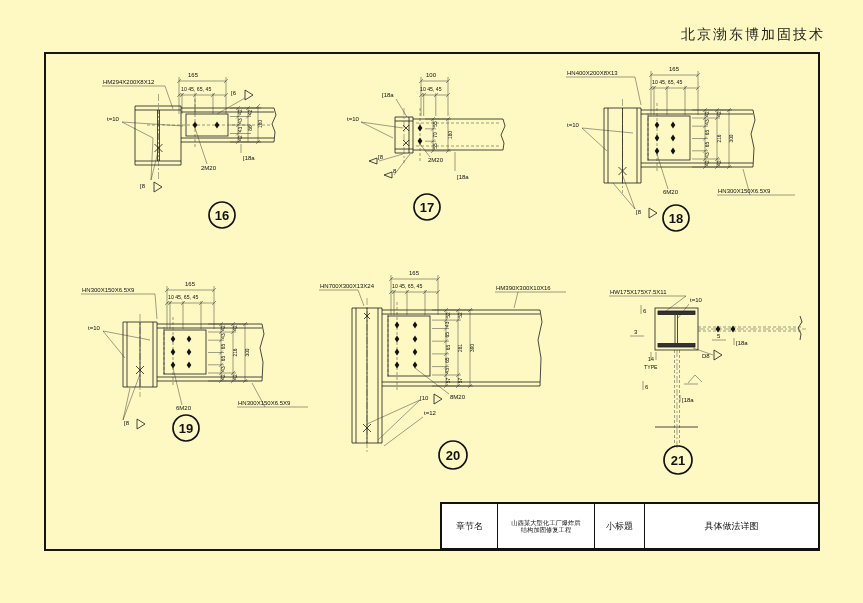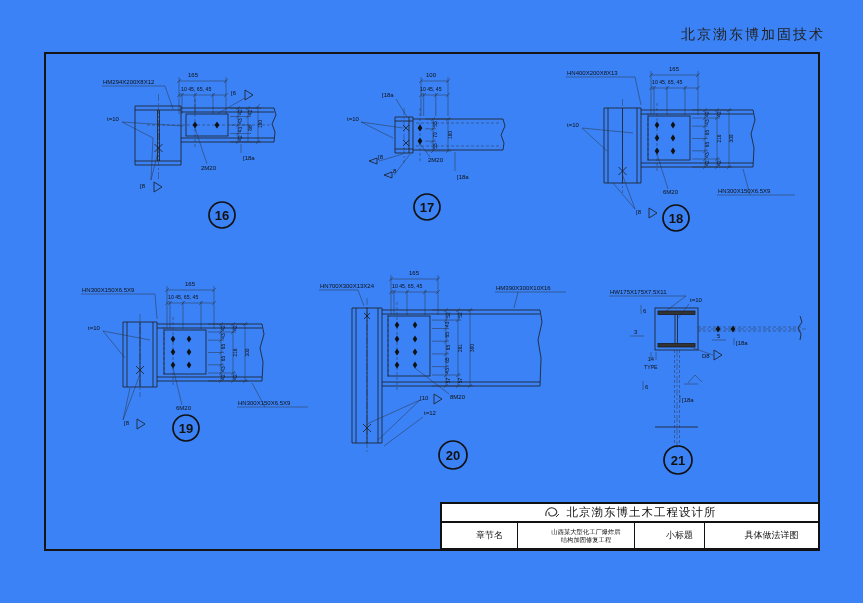--- a/index.html
+++ b/index.html
@@ -1,16 +1,16 @@
 <!DOCTYPE html>
 <html><head>
 <meta charset="utf-8">
 <style>
   html,body{margin:0;padding:0;background:#fff;}
-  #stage{position:relative;width:863px;height:603px;background:#3b82f6;overflow:hidden;
+  #stage{position:relative;width:863px;height:603px;background:#fef9c3;overflow:hidden;
          font-family:"Liberation Sans",sans-serif;color:#111;}
   .hdr{position:absolute;top:26px;right:38px;font-family:"Liberation Serif","DejaVu Serif",serif;
        font-size:14px;letter-spacing:2px;color:#222;}
   .frame{position:absolute;left:44px;top:52px;width:776px;height:499px;border:2.5px solid #151515;box-sizing:border-box;}
   .det{position:absolute;}
   svg{overflow:visible;}
   .ln{stroke:#1c1c1c;stroke-width:.8;fill:none;}
   .thin{stroke:#2a2a2a;stroke-width:.45;fill:none;}
   .dash{stroke-dasharray:3,2;}
   .cl{stroke:#2a2a2a;stroke-width:.4;stroke-dasharray:7,2,2,2;}
@@ -23,21 +23,21 @@
   .cnum{font-size:13px;font-weight:bold;text-anchor:middle;}
   .ccirc{fill:none;stroke:#111;stroke-width:1.7;}
   
   .tb{position:absolute;left:440px;top:502px;width:380px;height:49px;border:2px solid #111;
       box-sizing:border-box;display:flex;flex-direction:column;background:#fff;}
   .tbh{height:17px;border-bottom:2px solid #111;display:flex;align-items:center;justify-content:center;gap:7px;}
   .tbh .co{font-family:"Liberation Serif","DejaVu Serif",serif;font-size:11.5px;letter-spacing:1px;}
   .tbr{flex:1;display:flex;align-items:stretch;}
   .tbr1{border-bottom:1px solid #111;}
   .cell{display:flex;align-items:center;justify-content:center;border-right:1px solid #111;
-        box-sizing:border-box;font-size:9px;margin-left:20px;}
+        box-sizing:border-box;font-size:9px;}
   .cell:last-child{border-right:none;}
   .c1{width:56px;}.c2{width:97px;}.c3{width:50px;}.c4{flex:1;}
   .proj{font-size:6.3px;line-height:1.15;text-align:center;}
   .docno{font-weight:bold;letter-spacing:.5px;}
 </style>
 </head>
 <body>
 
 <div id="stage">
 
@@ -375,27 +375,20 @@
     <path class="thin" d="M53,74 V82 M58,74 V82"></path>
     <text class="t5" x="50" y="83">14</text>
     <text class="t5" x="46" y="91">TYPE</text>
 
     <path class="thin" d="M90,105 L97,97 M97,97 L104,104 M86,106 H100"></path>
     <circle class="ccirc" cx="80" cy="182" r="14"></circle>
     <text class="cnum" x="80" y="186.5">21</text>
   </svg>
 
   <div class="tb">
-    <div class="tbh">
-      <svg width="16" height="13" viewBox="0 0 16 13">
-        <path d="M2,10 C1,5 5,1 9,2 C13,3 14,7 11,9 C8,11 4,10 5,6" fill="none" stroke="#333" stroke-width="1.1"></path>
-        <path d="M12,11 L15,8" stroke="#333" stroke-width="1"></path>
-      </svg>
-      <span class="co">北京渤东博土木工程设计所</span>
-    </div>
     <div class="tbr tbr1">
       <div class="cell c1">章节名</div>
       <div class="cell c2">
         <div class="proj">
           <div>山西某大型化工厂爆炸后</div>
           <div>结构加固修复工程</div>
         </div>
       </div>
       <div class="cell c3">小标题</div>
       <div class="cell c4">具体做法详图</div>

